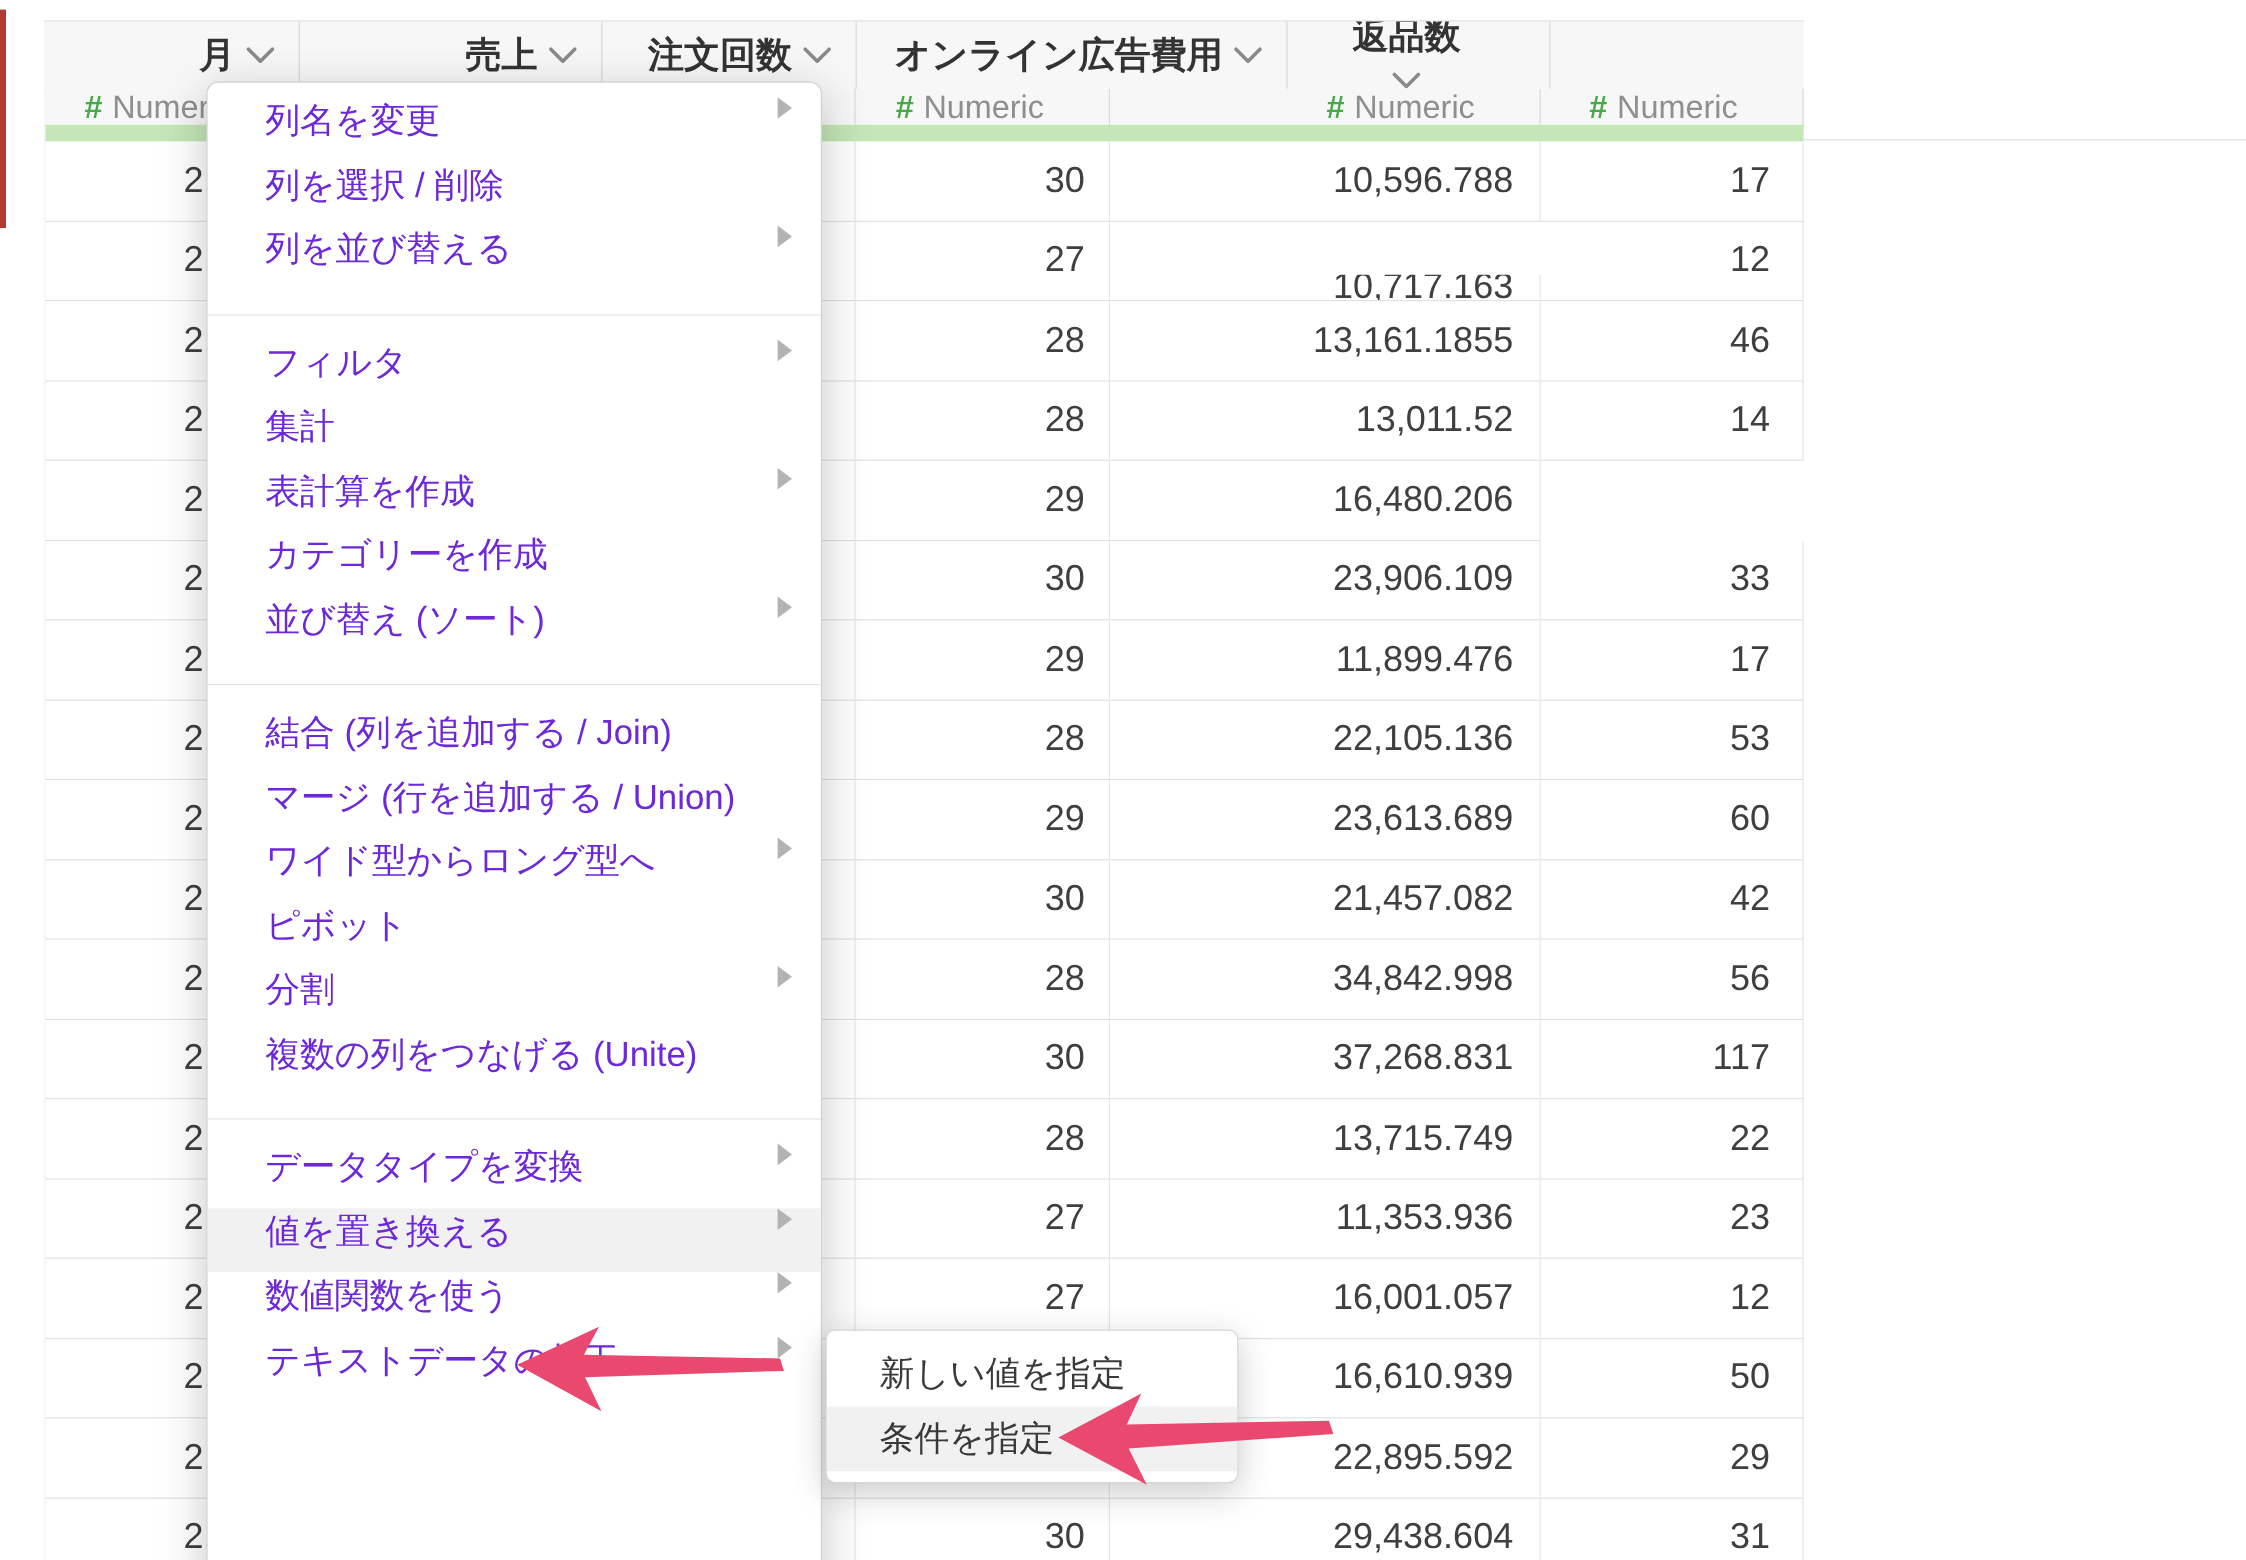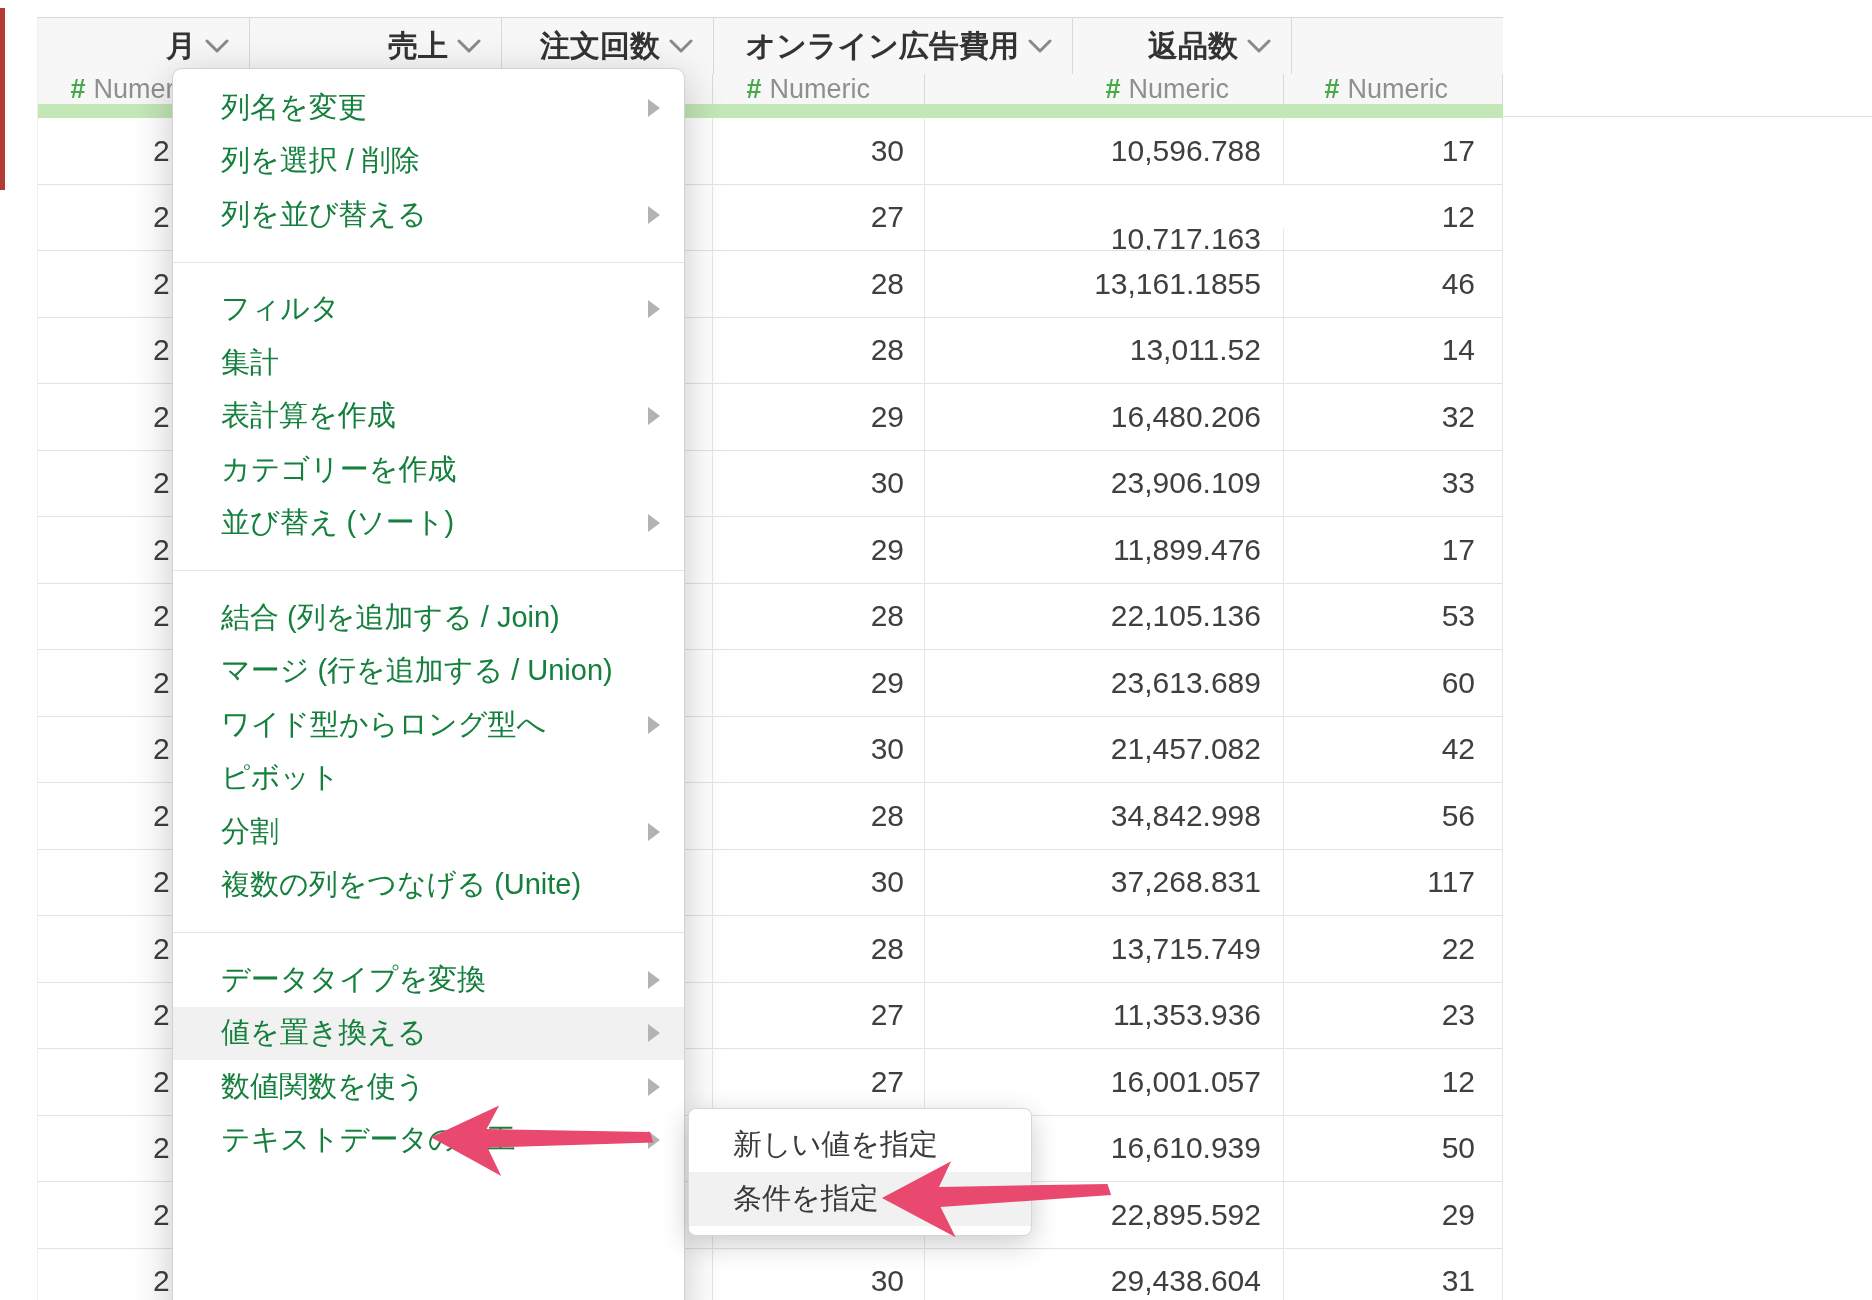--- a/index.html
+++ b/index.html
@@ -21,21 +21,21 @@
   .trow-types{display:flex;background:#f7f7f7;height:30px;}
   .tcell{display:flex;align-items:center;justify-content:flex-end;padding-right:54px;box-sizing:border-box;border-right:1px solid #d9d9d9;font-size:27px;color:#8f8f8f;white-space:nowrap;overflow:hidden;gap:8px;}
   .tcell .hash{color:var(--hash-green);font-weight:700;}
   .greenbar{height:14px;background:var(--green-bar);width:1465px;}
   .body .drow{display:flex;height:66.5px;background:#fff;}
   .dcell{display:flex;align-items:center;justify-content:flex-end;box-sizing:border-box;border-right:1px solid #e6e6e6;border-bottom:1px solid #e2e2e2;font-size:30px;color:#3f3f3f;white-space:nowrap;overflow:hidden;}
   .hdr-ext-line{position:absolute;left:1502px;top:116px;width:370px;height:1px;background:#e0e0e0;}
 
   
   .menu{position:absolute;left:172px;top:68px;width:513px;height:1262px;background:#fff;border:1px solid #d2d2d2;border-radius:10px;box-shadow:0 10px 40px rgba(0,0,0,.22);box-sizing:border-box;padding-top:12px;z-index:5;}
-  .mitem{height:53.5px;display:flex;align-items:center;padding:0 24px 0 48px;font-size:29px;color:#15803d;box-sizing:border-box;}
+  .mitem{height:53.5px;display:flex;align-items:flex-start;padding:0 24px 0 48px;font-size:29px;color:#6d28d9;box-sizing:border-box;}
   .mitem .mlabel{flex:1 1 auto;white-space:nowrap;overflow:hidden;}
   .mitem.hl{background:#f1f1f1;}
   .marrow{width:0;height:0;border-left:12px solid #b3b3b3;border-top:9px solid transparent;border-bottom:9px solid transparent;flex:0 0 auto;}
   .marrow.hidden{visibility:hidden;}
   .msep{height:1px;background:#e4e4e4;margin:20px 0;}
 
   
   .submenu{position:absolute;left:688px;top:1108px;width:344px;background:#fff;border:1px solid #d6d6d6;border-radius:8px;box-shadow:0 8px 28px rgba(0,0,0,.20);box-sizing:border-box;padding:9px 0;z-index:6;}
   .smitem{height:54px;display:flex;align-items:center;padding:0 20px 0 44px;font-size:29px;color:#3a3a3a;box-sizing:border-box;white-space:nowrap;}
   .smitem.hl{background:#f1f1f1;}
@@ -72,21 +72,21 @@
     <svg class="chev" viewBox="0 0 24 14">
             <polyline points="2,2 12,12 22,2"></polyline>
           </svg>
   </div>
         <div class="hcell" style="width: 359px;">
     <span class="hlabel">オンライン広告費用</span>
     <svg class="chev" viewBox="0 0 24 14">
             <polyline points="2,2 12,12 22,2"></polyline>
           </svg>
   </div>
-        <div class="hcell" style="width: 219px;">
+        <div class="hcell" style="width: 219px; flex-direction: column;">
     <span class="hlabel">返品数</span>
     <svg class="chev" viewBox="0 0 24 14">
             <polyline points="2,2 12,12 22,2"></polyline>
           </svg>
   </div>
       </div>
     <div class="trow-types">
         <div class="tcell" style="width: 211px;">
     <span class="hash">#</span>
     <span class="tname">Numeric</span>
@@ -145,21 +145,20 @@
           <div class="dcell" style="width: 212px; padding-right: 20px;">28</div>
           <div class="dcell" style="width: 359px; padding-right: 22px;">13,011.52</div>
           <div class="dcell" style="width: 219px; padding-right: 27px;">14</div>
         </div>
         <div class="drow">
           <div class="dcell" style="width: 211px; padding-right: 20px;">2,019</div>
           <div class="dcell" style="width: 212px; padding-right: 20px;"></div>
           <div class="dcell" style="width: 252px; padding-right: 20px;"></div>
           <div class="dcell" style="width: 212px; padding-right: 20px;">29</div>
           <div class="dcell" style="width: 359px; padding-right: 22px;">16,480.206</div>
-          <div class="dcell" style="width: 219px; padding-right: 27px;">32</div>
         </div>
         <div class="drow">
           <div class="dcell" style="width: 211px; padding-right: 20px;">2,019</div>
           <div class="dcell" style="width: 212px; padding-right: 20px;"></div>
           <div class="dcell" style="width: 252px; padding-right: 20px;"></div>
           <div class="dcell" style="width: 212px; padding-right: 20px;">30</div>
           <div class="dcell" style="width: 359px; padding-right: 22px;">23,906.109</div>
           <div class="dcell" style="width: 219px; padding-right: 27px;">33</div>
         </div>
         <div class="drow">

